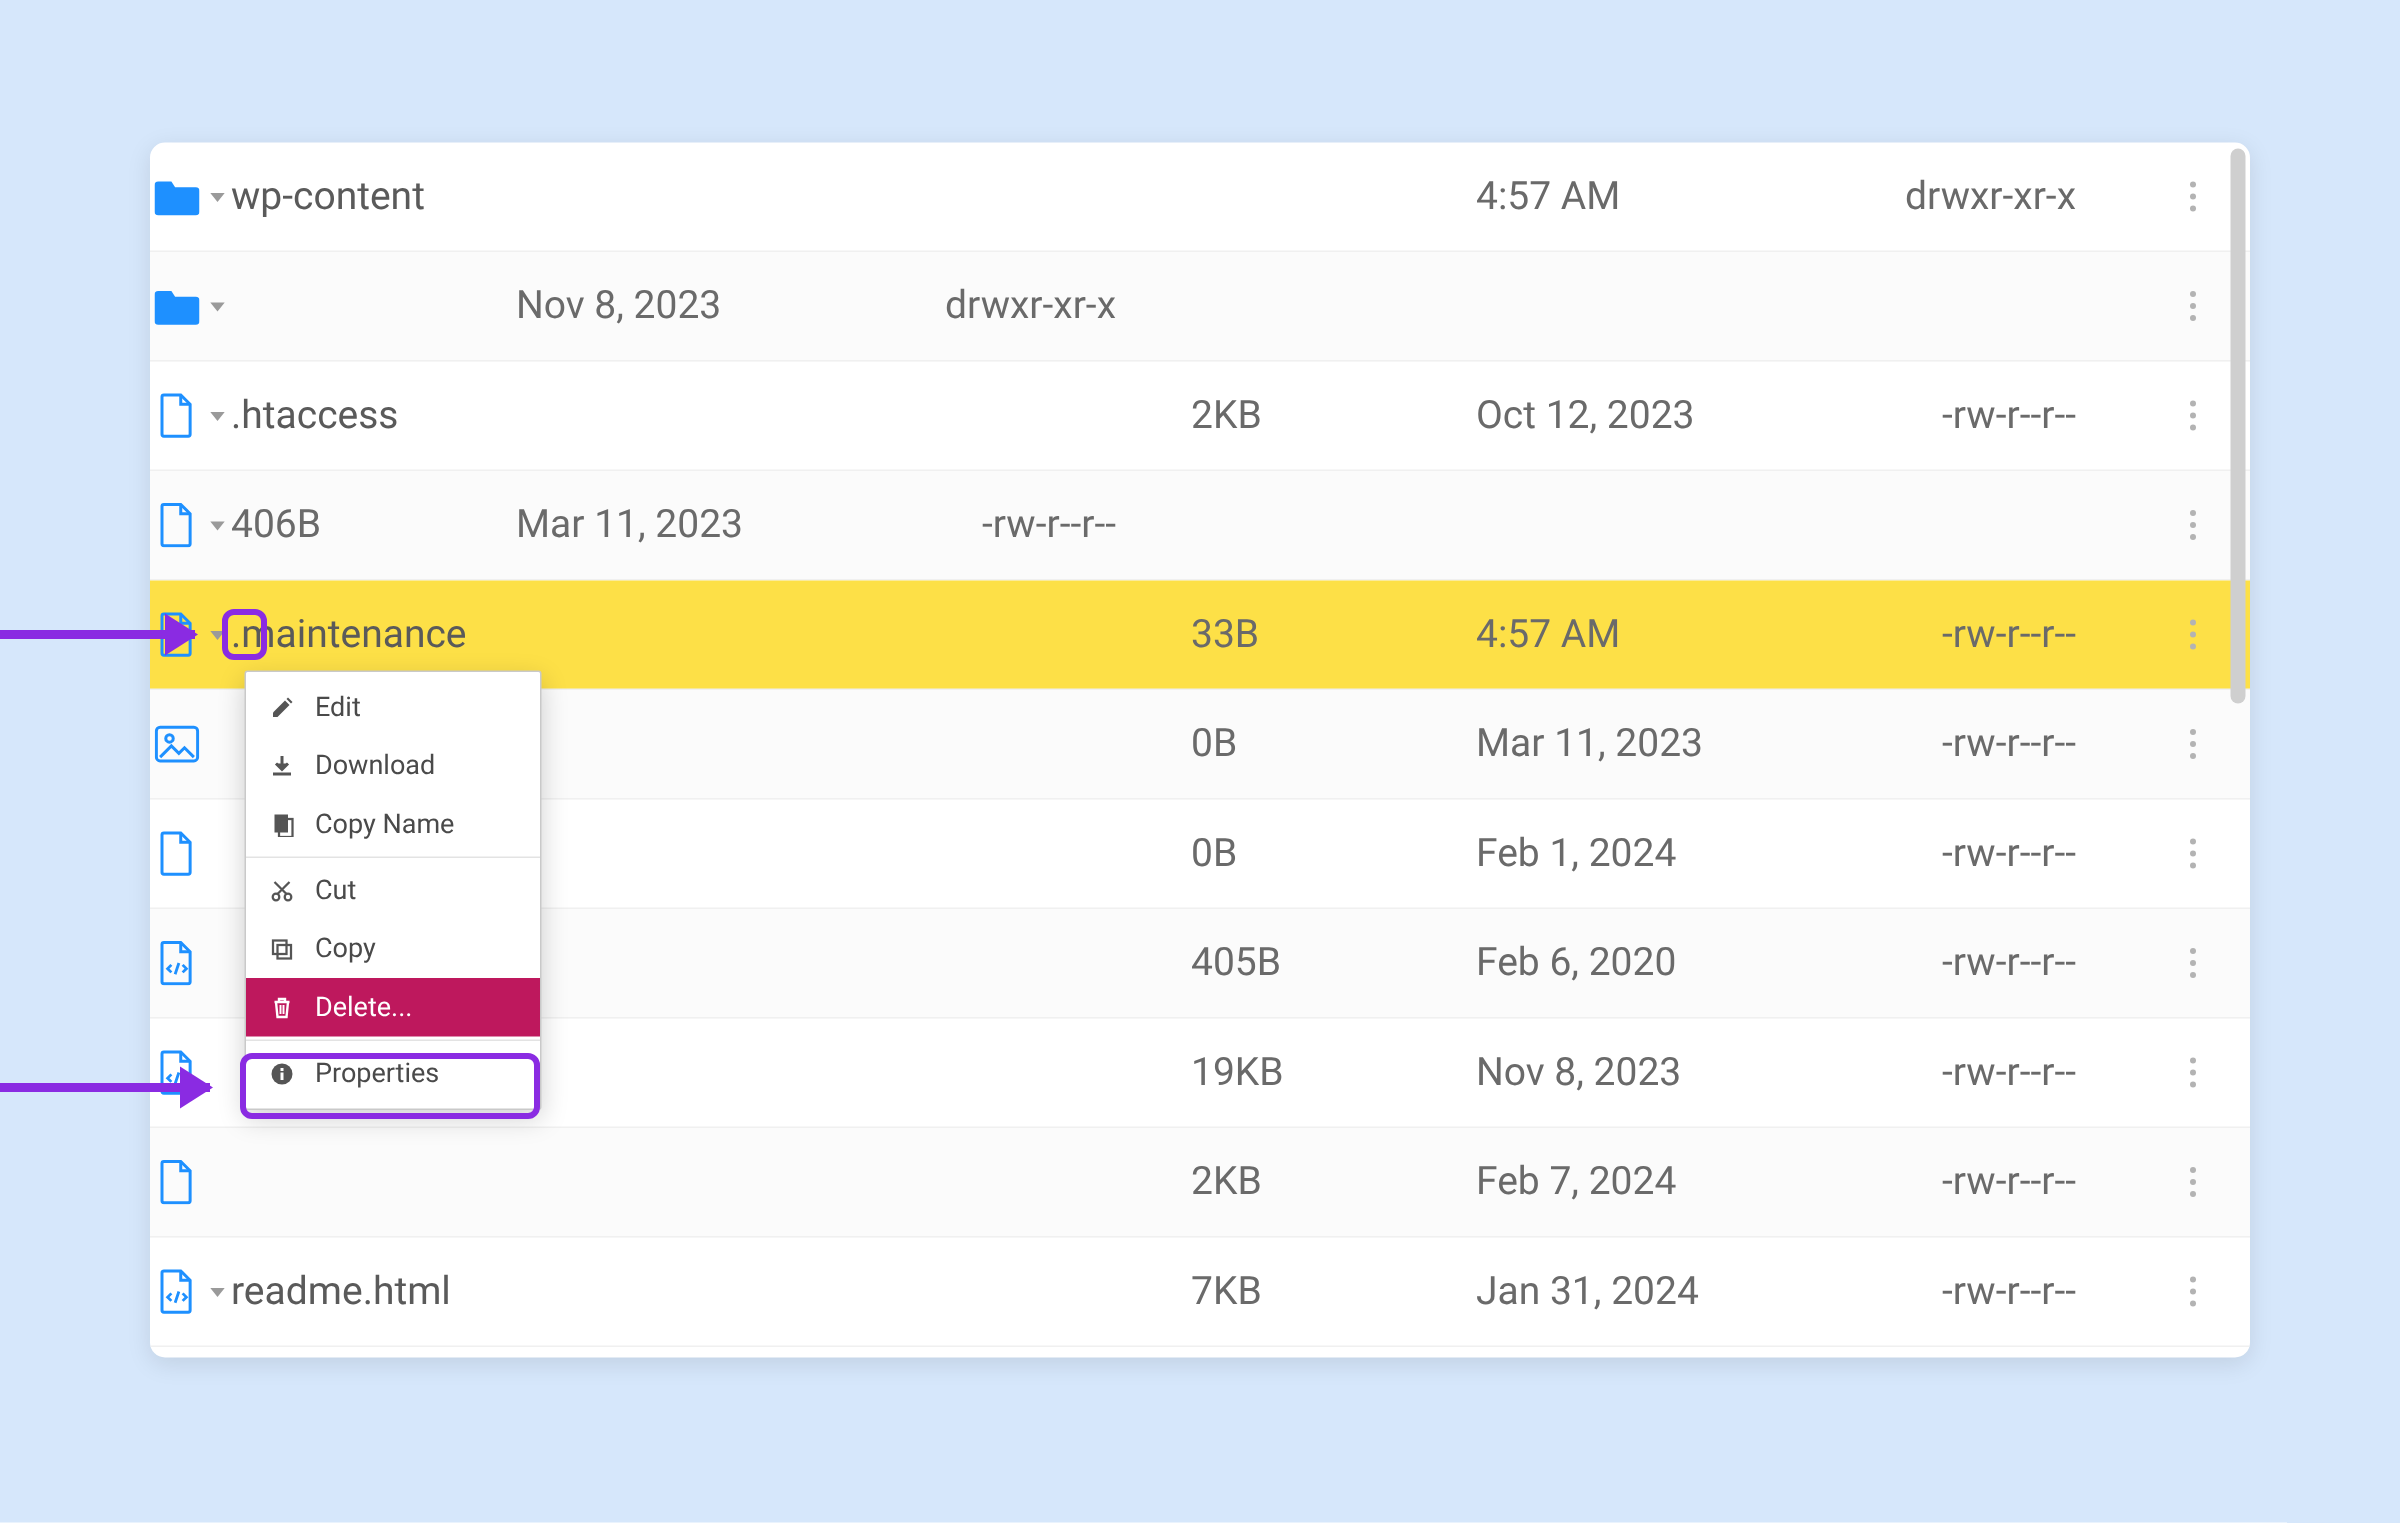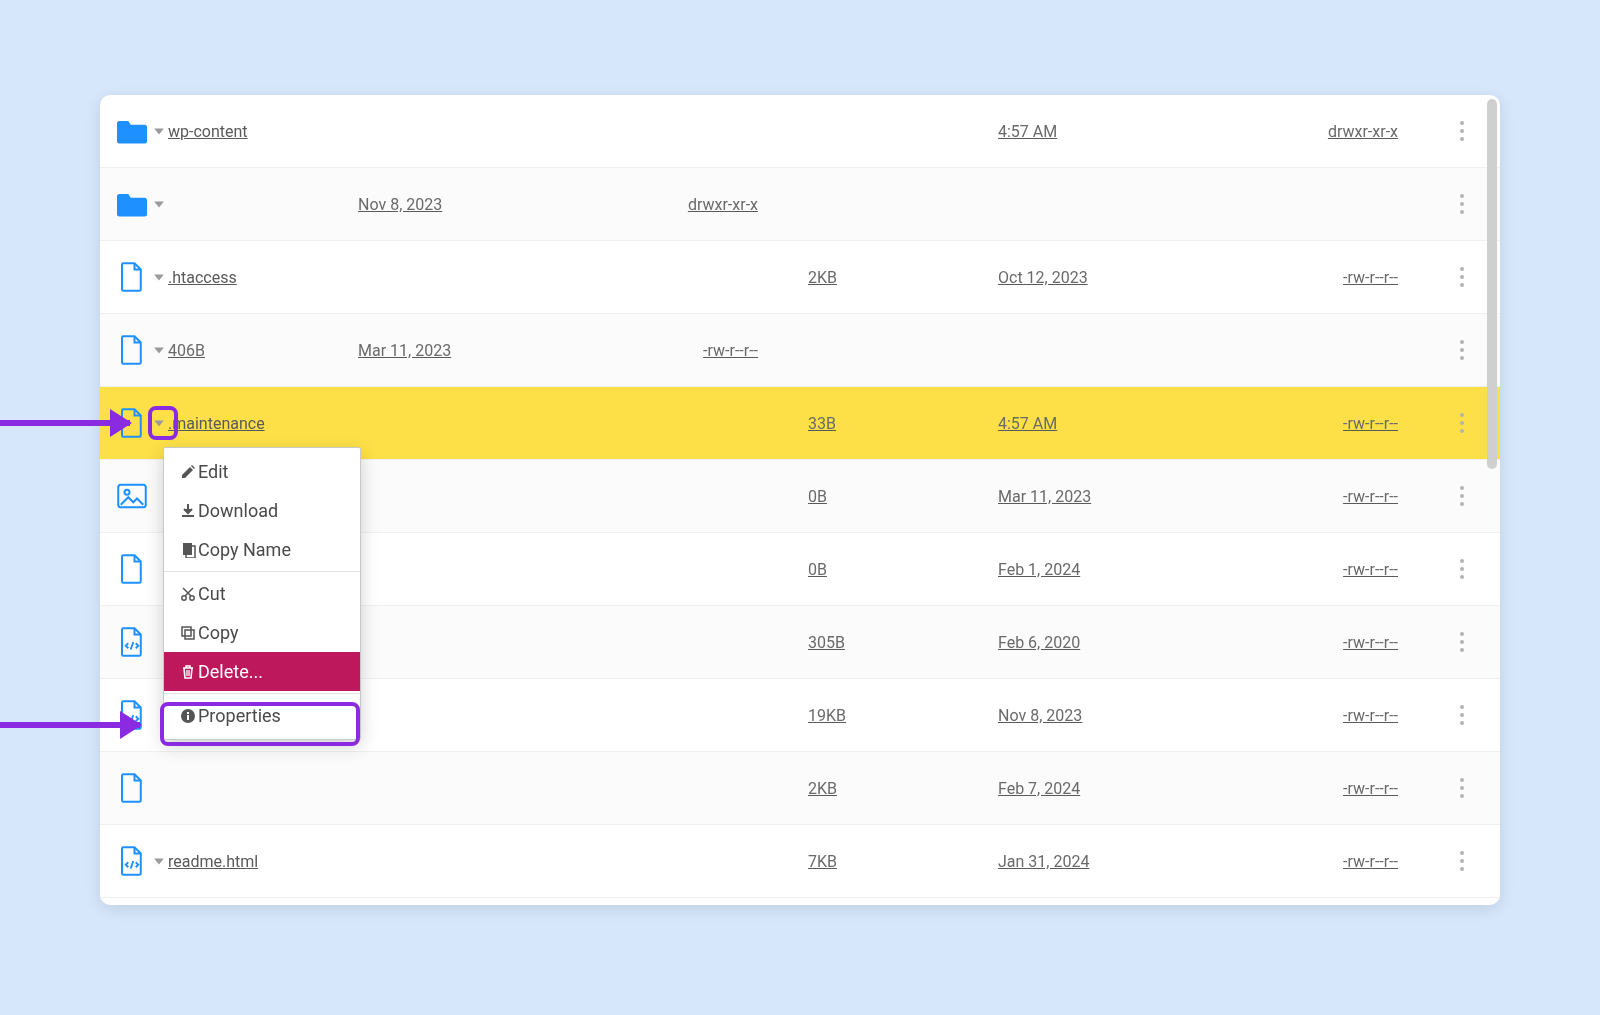--- a/index.html
+++ b/index.html
@@ -23,25 +23,23 @@
   }
   .rows {
     position: absolute;
     inset: 0;
     overflow: hidden;
   }
   .row {
     display: flex;
     align-items: center;
     height: 73px;
-    padding-left: 14px;
     border-bottom: 1px solid #f0f0f0;
-    font-size: 16px;
+    font-size: 26px;
     color: #5a5a5a;
-    text-decoration: underline;
   }
   .row.alt { background: #fbfbfb; }
   .row.highlight { background: #fde047; }
   .col-icon { width: 36px; display:flex; align-items:center; justify-content:center; }
   .col-caret { width: 18px; display:flex; align-items:center; justify-content:center; color:#9a9a9a; }
   .col-name { flex: 0 0 640px; padding-left: 0px; color:#5a5a5a; }
   .col-size { flex: 0 0 190px; color:#6a6a6a; }
   .col-date { flex: 0 0 200px; color:#6a6a6a; }
   .col-perm { flex: 0 0 200px; color:#6a6a6a;text-align:right; }
   .col-menu { flex: 1; display:flex; justify-content:flex-end; padding-right:36px; color:#a8a8a8; }
@@ -71,20 +69,21 @@
     box-shadow: 0 6px 18px rgba(0,0,0,0.18);
     z-index: 30;
     font-size: 18px;
     color: #4a4a4a;
     border-radius: 2px;
     padding: 4px 0;
   }
   .ctx-item {
     display:flex;
     align-items:center;
+    gap: 12px;
     padding: 9px 14px;
     cursor:pointer;
   }
   .ctx-item .mi { width: 20px; display:flex; justify-content:center; color:#555; }
   .ctx-sep { height:1px; background:#e3e3e3; margin: 2px 0; }
   .ctx-item.selected {
     background: #be185d;
     color: #ffffff;
   }
   .ctx-item.selected .mi { color:#ffffff; }
@@ -286,21 +285,21 @@
     <div class="row alt">
       <div class="col-icon">
         <svg width="26" height="30" viewBox="0 0 20 24">
             <path fill="none" stroke="#1e90ff" stroke-width="1.6" d="M3 1h9l5 5v16a1 1 0 0 1-1 1H3a1 1 0 0 1-1-1V2a1 1 0 0 1 1-1z"></path>
             <path fill="none" stroke="#1e90ff" stroke-width="1.6" d="M12 1v5h5"></path>
             <path fill="none" stroke="#1e90ff" stroke-width="1.5" d="M7 13l-2 2 2 2M13 13l2 2-2 2M11 12l-2 6"></path>
           </svg>
       </div>
       <div class="col-caret"></div>
       <div class="col-name"></div>
-      <div class="col-size">305B</div>
+      <div class="col-size">405B</div>
       <div class="col-date">Feb 6, 2020</div>
       <div class="col-perm">-rw-r--r--</div>
       <div class="col-menu">
           <div class="dots">
             <span></span>
             <span></span>
             <span></span>
           </div>
         </div>
     </div>

